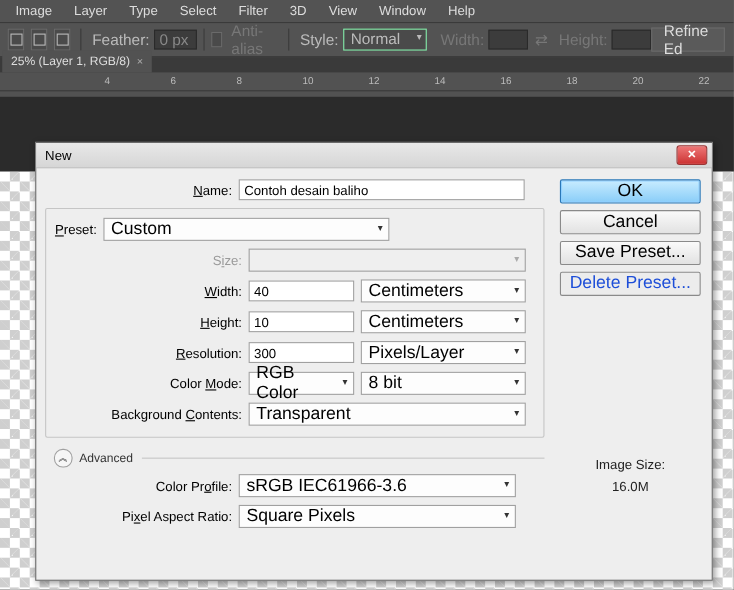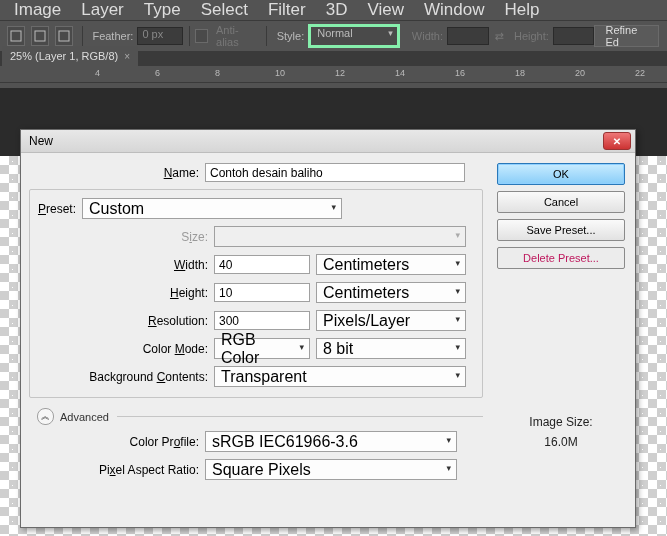--- a/index.html
+++ b/index.html
@@ -1,56 +1,56 @@
 <!DOCTYPE html>
 <html><head>
 <meta charset="utf-8">
 <style>
 html,body{margin:0;padding:0;width:667px;height:536px;overflow:hidden;font-family:Tahoma,Arial,sans-serif;font-size:11px;background:#525252}
-.menubar{height:20px;background:#535353;display:flex;align-items:center;padding-left:4px;color:#ddd;font-size:17px}
+.menubar{height:20px;background:#535353;display:flex;align-items:center;padding-left:4px;color:#ddd;font-size:12px}
 .menubar span{padding:3px 10px;cursor:default}
-.toolbar{height:30px;background:#535353;border-top:1px solid #3a3a3a;border-bottom:1px solid #3a3a3a;display:flex;align-items:center;padding-left:4px;color:#bbb;font-size:11px}
+.toolbar{height:30px;background:#535353;border-top:1px solid #3a3a3a;border-bottom:1px solid #3a3a3a;display:flex;align-items:center;padding-left:4px;color:#bbb;font-size:14px}
 .toolbar .tbtn{width:18px;height:18px;border:1px solid #6a6a6a;margin:0 3px;background:#4a4a4a;display:flex;align-items:center;justify-content:center}
 .toolbar .sep{width:1px;height:20px;background:#3a3a3a;margin:0 6px}
 .toolbar .lbl{margin:0 4px}
 .toolbar .inp{width:40px;height:16px;background:#3c3c3c;border:1px solid #2a2a2a;color:#888;padding:0 4px;text-align:left}
 .toolbar .cb{width:12px;height:12px;border:1px solid #6a6a6a;margin-right:4px;background:#4a4a4a}
-.toolbar .sel{height:18px;background:#4a4a4a;border:3px solid #86efac;color:#bbb;padding:0 18px 0 6px;position:relative}
+.toolbar .sel{height:18px;background:#4a4a4a;border:1px solid #86efac;color:#bbb;padding:0 18px 0 6px;position:relative}
 .toolbar .sel::after{content:"▾";position:absolute;right:4px;top:1px;font-size:9px}
 .toolbar .rbtn{margin-left:auto;height:20px;background:#5a5a5a;border:1px solid #6a6a6a;color:#ddd;padding:0 10px;margin-right:8px;display:flex;align-items:center}
 .tabbar{height:14px;background:#3a3a3a;display:flex;align-items:flex-end;padding-left:2px}
 .tab{height:20px;background:#525252;color:#ddd;font-size:11px;padding:0 8px;display:flex;align-items:center;gap:6px;border-radius:0 0 0 0}
 .tab .x{font-size:10px;color:#aaa}
 .ruler{height:16px;background:#525252;color:#bbb;font-size:9px;position:relative;border-bottom:1px solid #3a3a3a}
 .ruler .tk{position:absolute;top:2px}
 .canvas-area{position:absolute;left:0;top:88px;width:667px;height:448px;background:#2b2b2b}
 .checker{position:absolute;left:0;top:156px;width:667px;height:380px;background-image:
   linear-gradient(45deg,#cfcfcf 25%,transparent 25%),linear-gradient(-45deg,#cfcfcf 25%,transparent 25%),
   linear-gradient(45deg,transparent 75%,#cfcfcf 75%),linear-gradient(-45deg,transparent 75%,#cfcfcf 75%);
   background-size:18px 18px;background-position:0 0,0 9px,9px -9px,-9px 0;background-color:#fff}
-.dialog{position:absolute;left:20px;top:129px;width:614px;height:397px;background:#eeeeee;border:1px solid #6a6a6a;box-shadow:2px 2px 6px rgba(0,0,0,.4)}
+.dialog{position:absolute;left:32px;top:129px;width:614px;height:397px;background:#eeeeee;border:1px solid #6a6a6a;box-shadow:2px 2px 6px rgba(0,0,0,.4)}
 .titlebar{height:22px;background:linear-gradient(#e8e8e8,#d6d6d6);display:flex;align-items:center;padding-left:8px;font-size:12px;border-bottom:1px solid #bdbdbd}
 .titlebar .close{margin-left:auto;width:26px;height:16px;background:linear-gradient(#e77,#c33);border:1px solid #933;border-radius:3px;color:#fff;display:flex;align-items:center;justify-content:center;font-weight:bold;font-size:10px;margin-right:4px}
 .body{display:flex;height:calc(100% - 22px)}
 .left{width:470px;padding:10px 8px 8px 8px;box-sizing:border-box}
 .right{flex:1;padding:10px 10px 8px 6px;box-sizing:border-box;display:flex;flex-direction:column;align-items:stretch;gap:6px}
 .row{display:flex;align-items:center;margin-bottom:7px}
 .row .label{width:170px;text-align:right;padding-right:6px;font-size:12px}
 .row .label u{text-decoration:underline}
 .in{height:19px;border:1px solid #a0a0a0;background:#fff;padding:0 4px;font-size:12px;box-sizing:border-box}
 .sel2{position:relative;height:21px;border:1px solid #a0a0a0;background:#fdfdfd;padding:0 18px 0 6px;font-size:16px;display:flex;align-items:center;box-sizing:border-box}
 .sel2::after{content:"▾";position:absolute;right:5px;top:3px;font-size:9px;color:#333}
 .sel2.dis{background:#efefef;color:#999}
 .sel2.dis::after{color:#aaa}
 .group{border:1px solid #c5c5c5;border-radius:2px;padding:10px 8px 8px 8px;position:relative;margin-top:4px}
 .advhdr{display:flex;align-items:center;margin:10px 0 6px 8px;color:#333}
 .advhdr .chev{width:15px;height:15px;border:1px solid #a0a0a0;border-radius:8px;display:flex;align-items:center;justify-content:center;margin-right:6px;font-size:9px;background:#f6f6f6}
-.btn{height:20px;border:1px solid #8a8a8a;background:linear-gradient(#fafafa,#e2e2e2);font-size:11px;display:flex;align-items:center;justify-content:center;border-radius:2px}
+.btn{height:20px;border:1px solid #8a8a8a;background:linear-gradient(#fafafa,#e2e2e2);font-size:16px;display:flex;align-items:center;justify-content:center;border-radius:2px}
 .btn.primary{border:1px solid #2a78b8;box-shadow:inset 0 0 0 1px #8fd0ff;background:linear-gradient(#c8ecff,#89cdf8)}
-.btn.dis{color:#be185d;background:#ececec}
+.btn.dis{color:#1d4ed8;background:#ececec}
 .imgsz{margin-top:140px;text-align:center;font-size:12px;color:#222}
 </style>
 </head>
 <body>
 
 <div class="menubar">
   <span>Image</span>
   <span>Layer</span>
   <span>Type</span>
   <span>Select</span>

